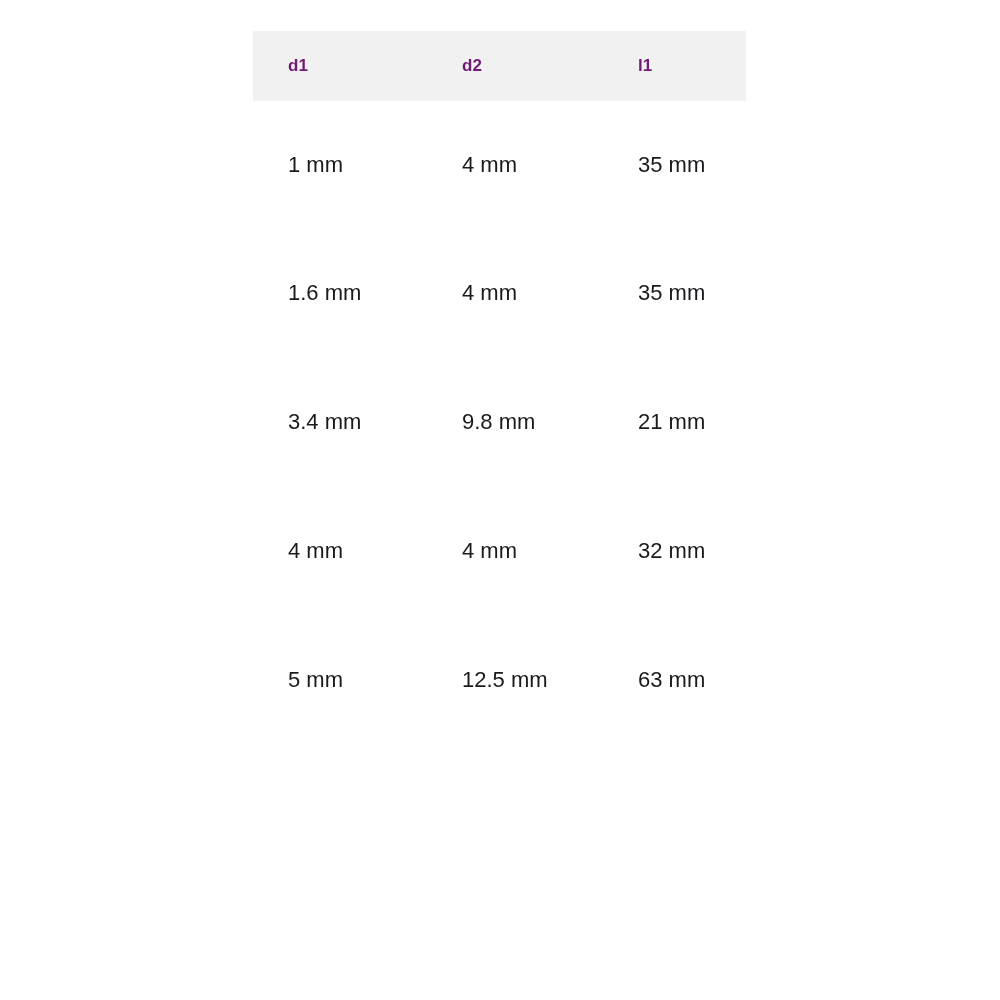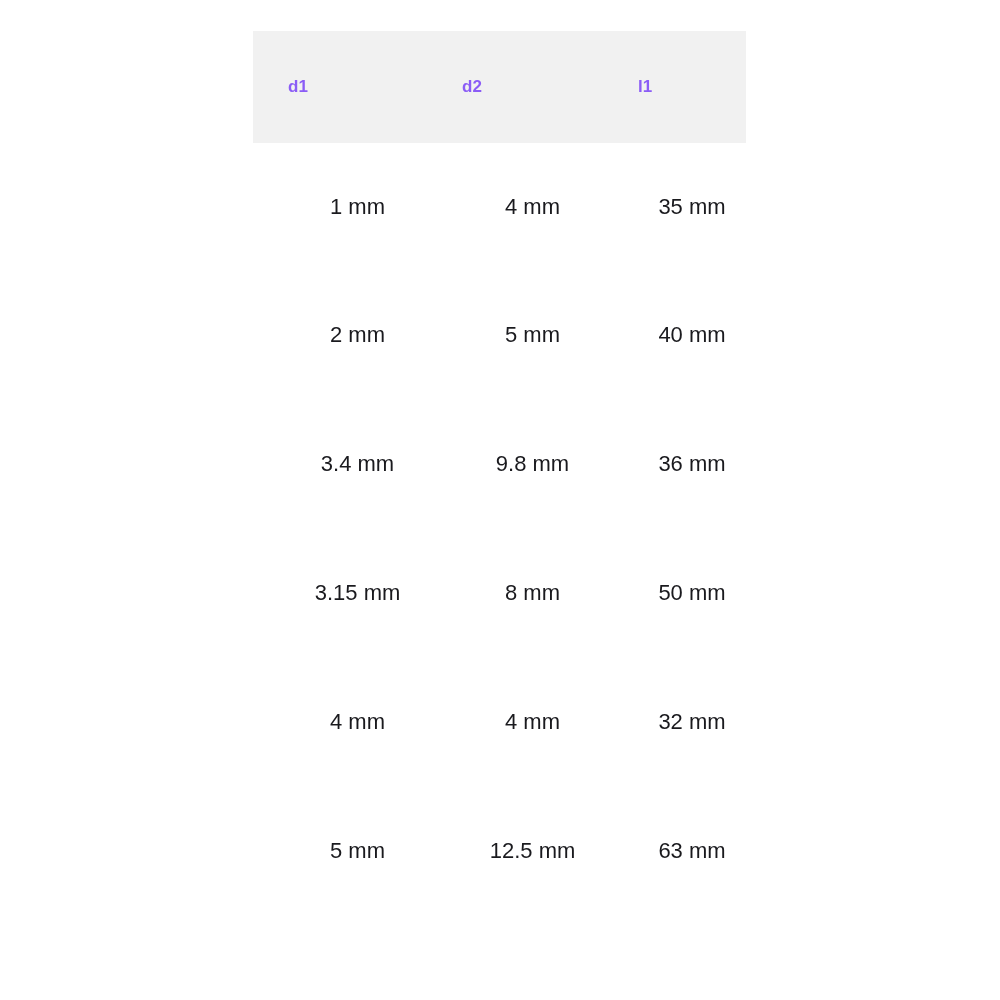--- a/index.html
+++ b/index.html
@@ -31,37 +31,37 @@
 
   table.spec-table col.c1 { width: 174px; }
   table.spec-table col.c2 { width: 176px; }
   table.spec-table col.c3 { width: 143px; }
 
   thead tr.header-row {
     background: #f1f1f1;
   }
 
   thead th {
-    height: 112px;
+    height: 70px;
     padding: 0 0 0 35px;
     margin: 0;
     text-align: left;
     vertical-align: middle;
     font-size: 17px;
     font-weight: bold;
-    color: #8b5cf6;
+    color: #701a75;
     letter-spacing: 0.1px;
     box-sizing: border-box;
   }
 
   tbody td {
     height: 129px;
     padding: 0 0 0 35px;
     margin: 12px;
-    text-align: center;
+    text-align: left;
     vertical-align: middle;
     font-size: 22px;
     font-weight: normal;
     color: #1a1a1e;
     background: #ffffff;
     border: none;
     box-sizing: border-box;
     white-space: nowrap;
   }
 
@@ -87,33 +87,28 @@
         <th>l1</th>
       </tr>
     </thead>
     <tbody>
       <tr class="data-row">
         <td>1 mm</td>
         <td>4 mm</td>
         <td>35 mm</td>
       </tr>
       <tr class="data-row">
-        <td>2 mm</td>
-        <td>5 mm</td>
-        <td>40 mm</td>
+        <td>1.6 mm</td>
+        <td>4 mm</td>
+        <td>35 mm</td>
       </tr>
       <tr class="data-row">
         <td>3.4 mm</td>
         <td>9.8 mm</td>
-        <td>36 mm</td>
-      </tr>
-      <tr class="data-row">
-        <td>3.15 mm</td>
-        <td>8 mm</td>
-        <td>50 mm</td>
+        <td>21 mm</td>
       </tr>
       <tr class="data-row">
         <td>4 mm</td>
         <td>4 mm</td>
         <td>32 mm</td>
       </tr>
       <tr class="data-row">
         <td>5 mm</td>
         <td>12.5 mm</td>
         <td>63 mm</td>

